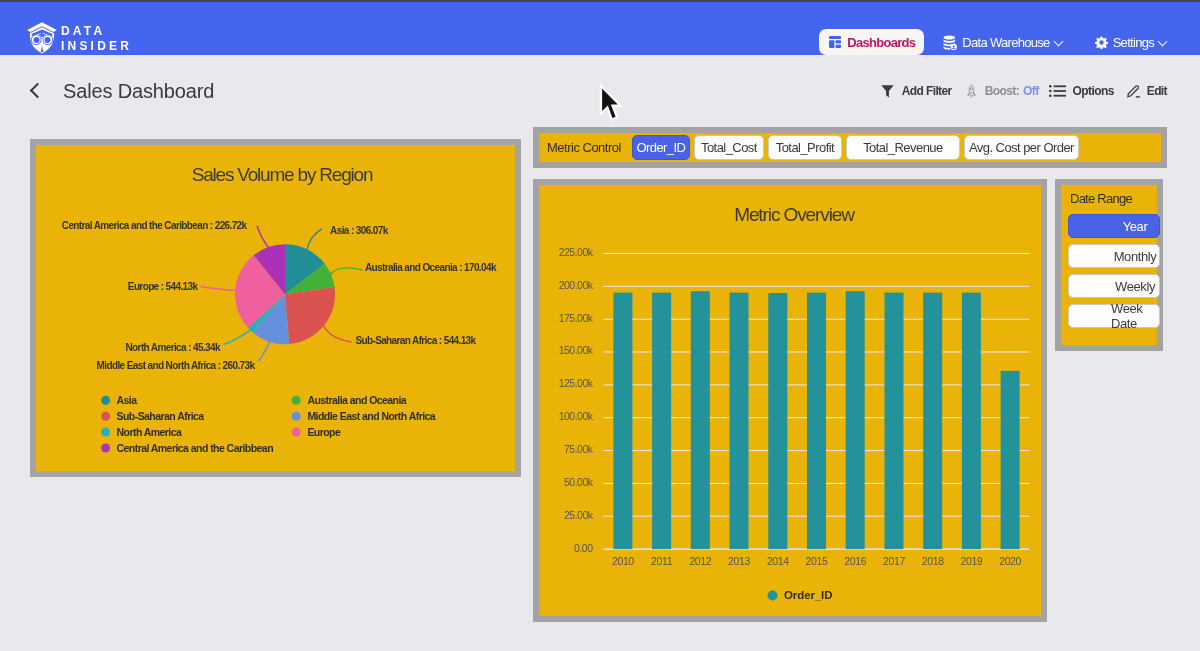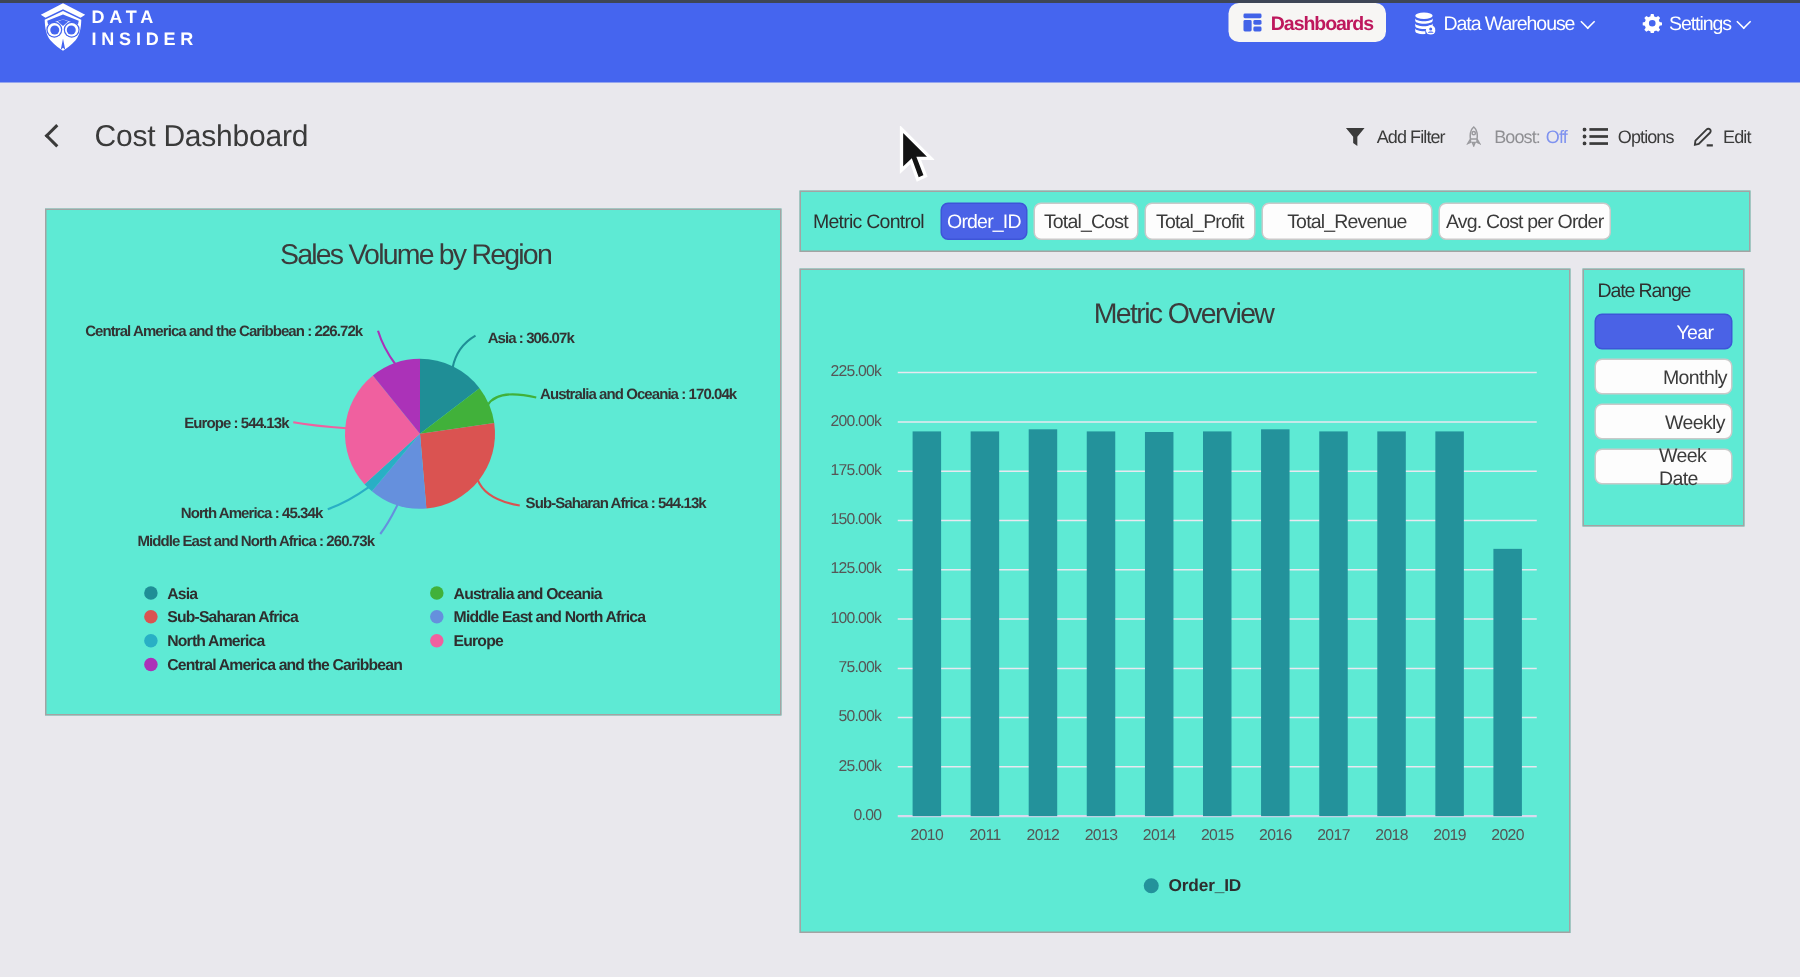--- a/index.html
+++ b/index.html
@@ -1,40 +1,40 @@
 <!DOCTYPE html>
 <html><head>
 <meta charset="utf-8">
 <style>
 * { margin:0; padding:0; box-sizing:border-box; }
 html,body { width:1200px; height:651px; overflow:hidden; }
 body { font-family:"Liberation Sans", sans-serif; background:#e9e8ed; position:relative; }
 .topline { height:2px; background:#3e4656; }
-.nav { height:53px; background:#4565ef; display:flex; align-items:flex-start; padding:0 33px 0 27px; }
+.nav { height:53px; background:#4565ef; display:flex; align-items:flex-end; padding:0 33px 0 27px; }
 .logo { display:flex; align-items:center; gap:4px; }
 .logotxt { color:#fff; font-size:12px; font-weight:bold; letter-spacing:3.2px; line-height:15px; }
 .navright { margin-left:auto; display:flex; align-items:center; }
 .dashbtn { background:#f7f6f4; border-radius:7px; height:26px; display:flex; align-items:center; padding:0 9px 0 9px; color:#be185d; font-size:13px; font-weight:bold; letter-spacing:-0.7px; }
 .dashbtn svg { margin-right:5px; }
 .navitem { display:flex; align-items:center; color:#fff; font-size:13px; letter-spacing:-0.7px; }
 .navitem svg { margin-right:5px; }
 .chev { width:9px; height:10px; display:inline-block; position:relative; margin-left:4px; }
 .chev::after{ content:""; position:absolute; left:1px; top:1px; width:6px; height:6px; border-right:1.8px solid #fff; border-bottom:1.8px solid #fff; transform:rotate(45deg); }
 .pagehead { height:72px; display:flex; align-items:center; padding:0 33px 0 30px; }
 .backchev { width:14px; height:16px; position:relative; margin-right:19px; }
 .backchev::after { content:""; position:absolute; left:2px; top:2px; width:9px; height:9px; border-left:2px solid #3a3a3a; border-bottom:2px solid #3a3a3a; transform:rotate(45deg); }
 .ptitle { font-size:20px; color:#3a3a3a; letter-spacing:-0.15px; }
-.tools { margin-left:auto; display:flex; align-items:center; font-size:12px; color:#3b3b3b; font-weight:normal; letter-spacing:-0.6px; }
+.tools { margin-left:auto; display:flex; align-items:center; font-size:12px; color:#3b3b3b; font-weight:bold; letter-spacing:-0.6px; }
 .tools svg { flex:none; }
 .gray { color:#8f8f93; }
 .off { color:#7f92ef; }
 .content { display:flex; padding:0 33px 0 30px; gap:12px; }
 .leftcol { width:491px; flex:none; }
 .rightcol { flex:1; }
-.card { background:#5eead4; border:1px solid #a3a3a3; }
+.card { background:#eab308; border:6px solid #a3a3a3; }
 .kpis { display:flex; gap:12px; }
 .kpi { flex:1; height:145px; text-align:center; }
 .kpi .t { font-size:18px; color:#3b3b3b; margin-top:31px; line-height:20px; }
 .kpi .v { font-size:40px; font-weight:bold; color:#373737; margin-top:24px; line-height:42px; letter-spacing:3.8px; margin-left:2px; }
 .piecard { margin-top:12px; height:338px; position:relative; }
 .metricbar { height:41px; display:flex; align-items:center; padding:0 8px; }
 .metricbar .lbl { font-size:13px; color:#2f2f2f; letter-spacing:-0.5px; margin-right:11px; white-space:nowrap; }
 .btn { height:25px; display:flex; flex:none; align-items:center; justify-content:center; font-size:13px; letter-spacing:-0.55px; border-radius:5px; background:#fdfdfd; border:1px solid #c9c9c9; color:#3b3b3b; margin-right:4px; white-space:nowrap; }
 .btn.sel { background:#4a62e6; border-color:#3d55d8; color:#fff; }
 .chartrow { display:flex; gap:8px; margin-top:11px; }
@@ -93,21 +93,21 @@
       <svg width="13" height="13" viewBox="0 0 17 17">
           <path fill="#fff" d="M7.3 0.5 l2.4 0 l0.5 2.2 a6 6 0 0 1 1.6 0.66 l1.9-1.2 l1.7 1.7 l-1.2 1.9 a6 6 0 0 1 0.66 1.6 l2.2 0.5 l0 2.4 l-2.2 0.5 a6 6 0 0 1 -0.66 1.6 l1.2 1.9 l-1.7 1.7 l-1.9-1.2 a6 6 0 0 1 -1.6 0.66 l-0.5 2.2 l-2.4 0 l-0.5-2.2 a6 6 0 0 1 -1.6-0.66 l-1.9 1.2 l-1.7-1.7 l1.2-1.9 a6 6 0 0 1 -0.66-1.6 l-2.2-0.5 l0-2.4 l2.2-0.5 a6 6 0 0 1 0.66-1.6 l-1.2-1.9 l1.7-1.7 l1.9 1.2 a6 6 0 0 1 1.6-0.66 z M8.5 5.6 a2.9 2.9 0 1 0 0 5.8 a2.9 2.9 0 1 0 0-5.8 z"></path>
         </svg>
       Settings
       <span class="chev"></span>
     </div>
   </div>
 </div>
 <div class="pagehead">
   <div class="backchev"></div>
-  <div class="ptitle">Cost Dashboard</div>
+  <div class="ptitle">Sales Dashboard</div>
   <div class="tools">
     <svg width="13" height="13" viewBox="0 0 13 13" style="margin-right:8px">
         <path d="M0.3 0.3 L12.7 0.3 L7.9 6.1 L7.9 12.4 L5.1 10.3 L5.1 6.1 Z" fill="#3b3b3b"></path>
       </svg>
       <span>Add Filter</span>
     <svg width="11" height="14" viewBox="0 0 11 14" style="margin:0 8px 0 14px">
         <path d="M5.5 0.7 C7.6 2.5 8.1 5.8 7.7 8.6 L3.3 8.6 C2.9 5.8 3.4 2.5 5.5 0.7 Z M3.2 8.9 L1.6 11.6 L3.4 10.9 Z M7.8 8.9 L9.4 11.6 L7.6 10.9 Z M4.6 11 L6.4 11 L5.5 13.2 Z" fill="none" stroke="#9a9a9e" stroke-width="1"></path>
         <circle cx="5.5" cy="4.8" r="1.1" fill="none" stroke="#9a9a9e"></circle>
       </svg>
       <span class="gray">Boost:</span>

